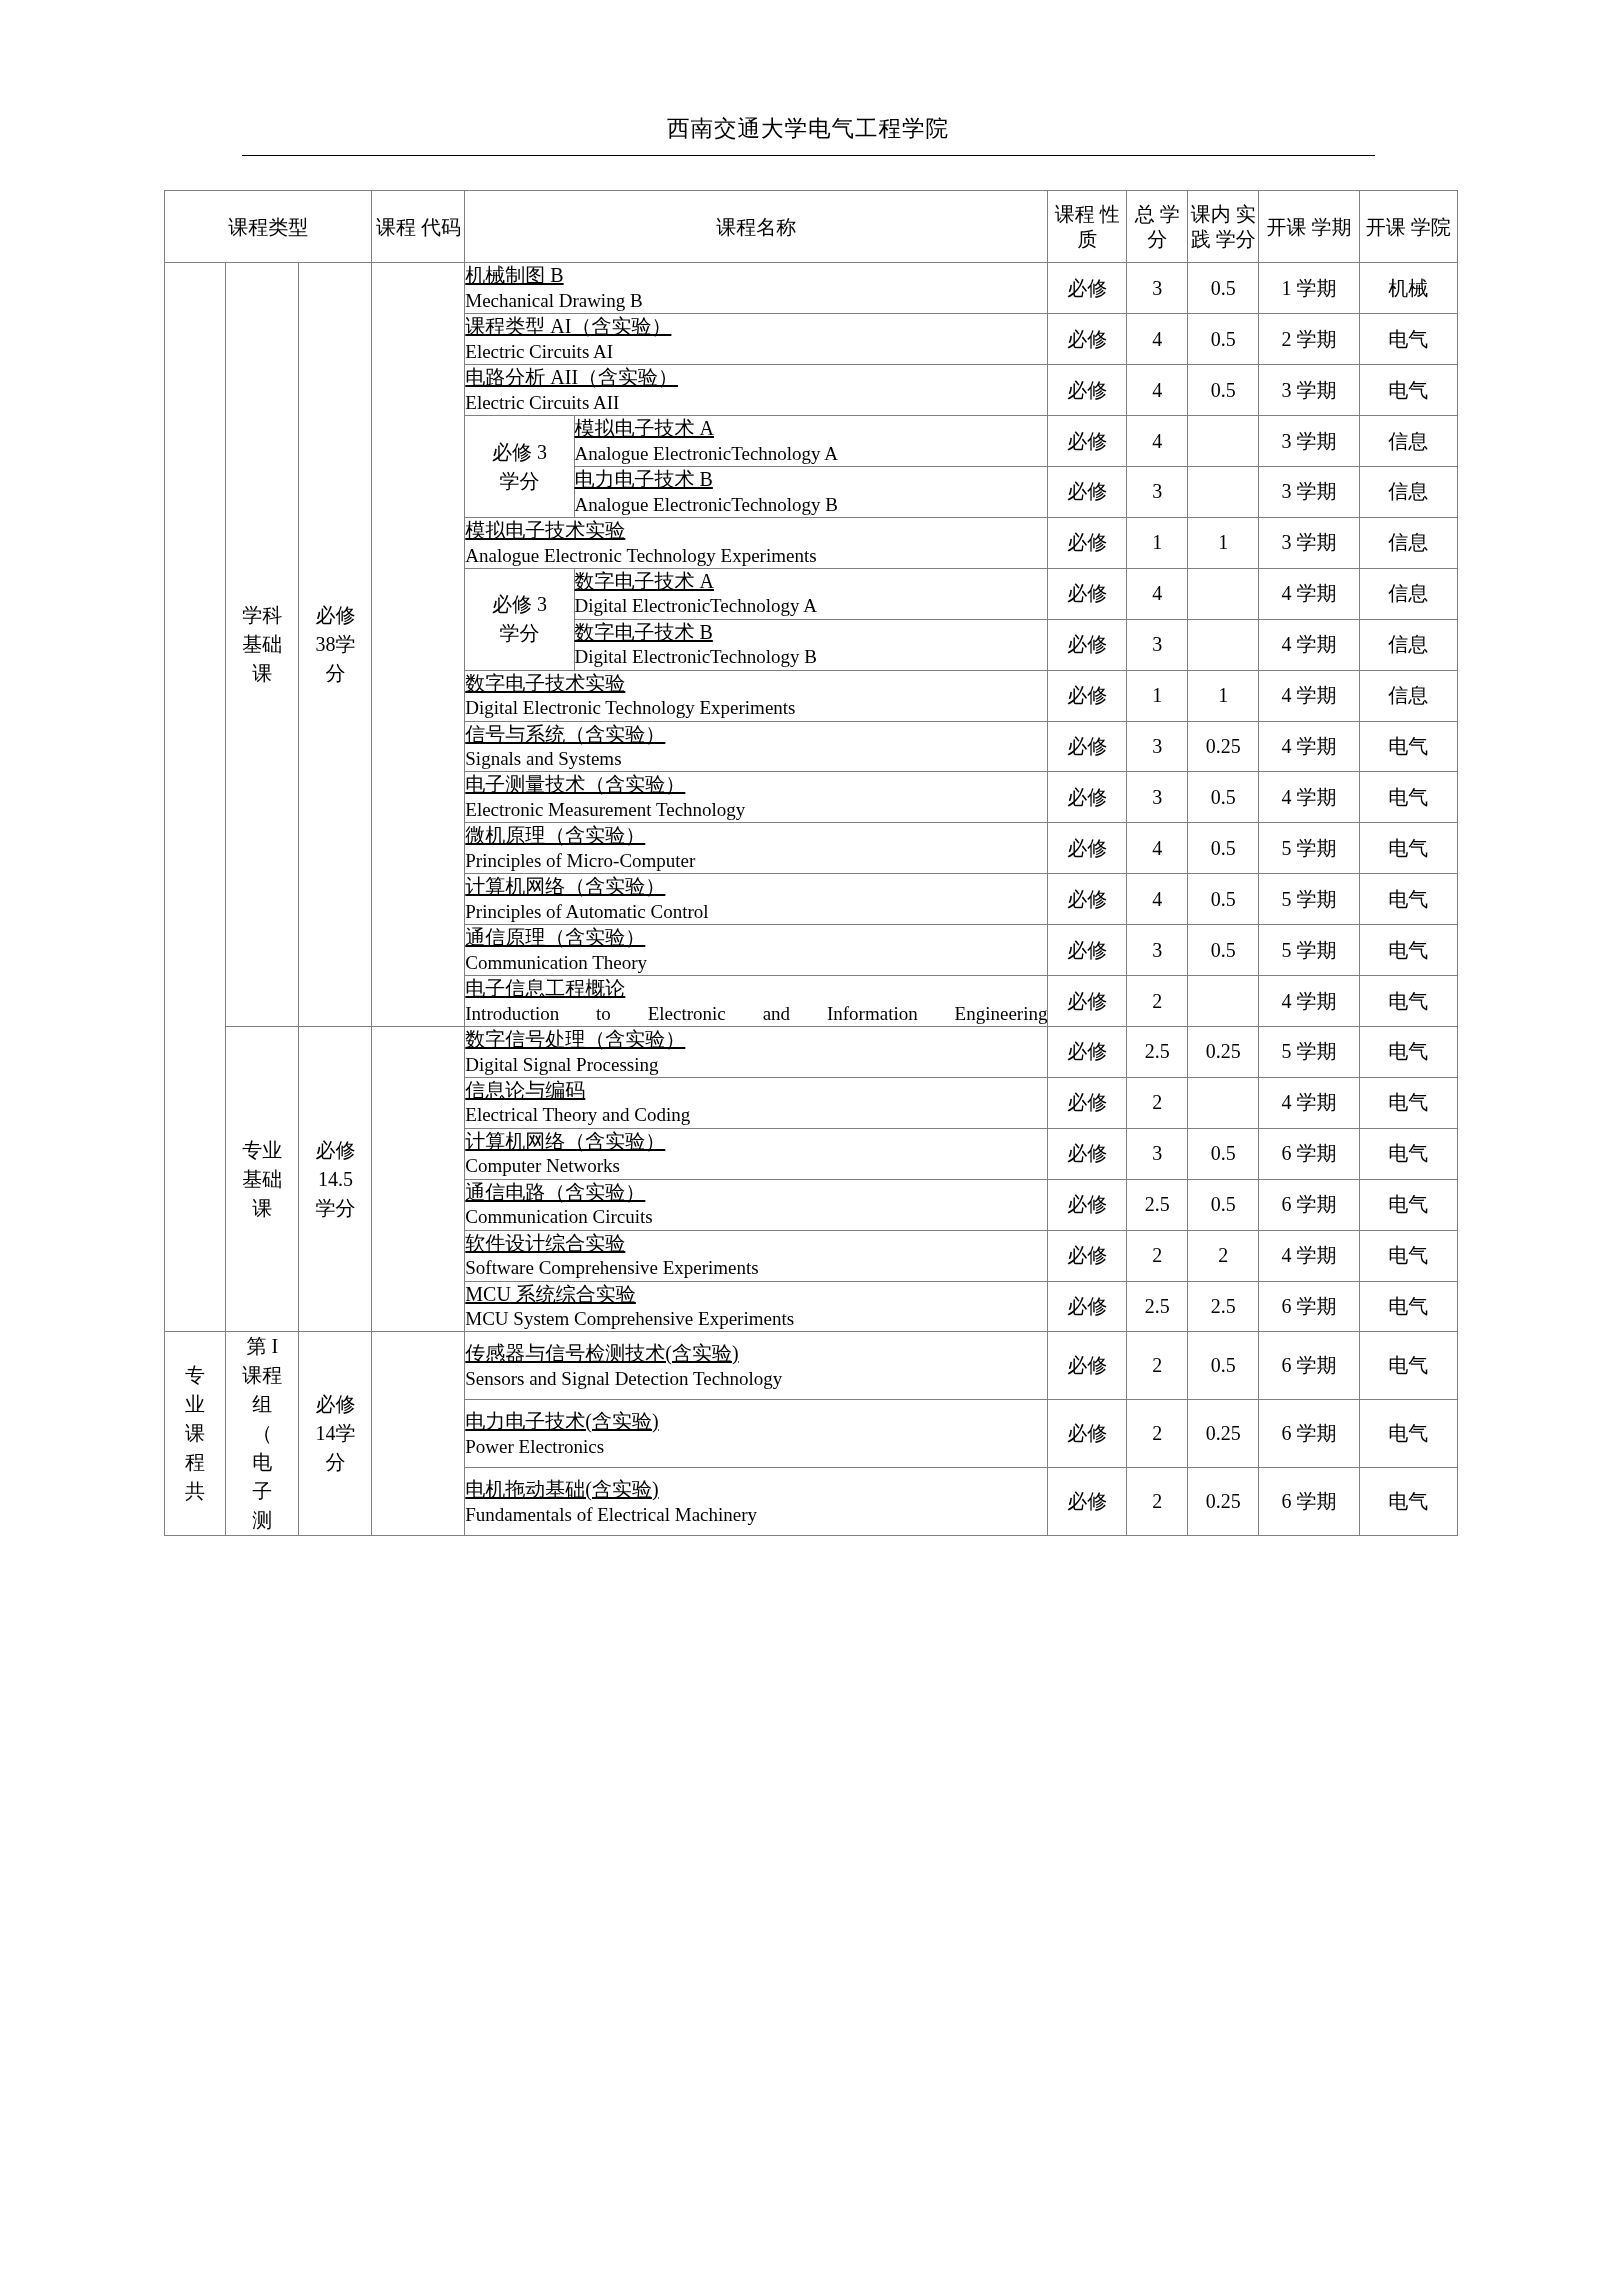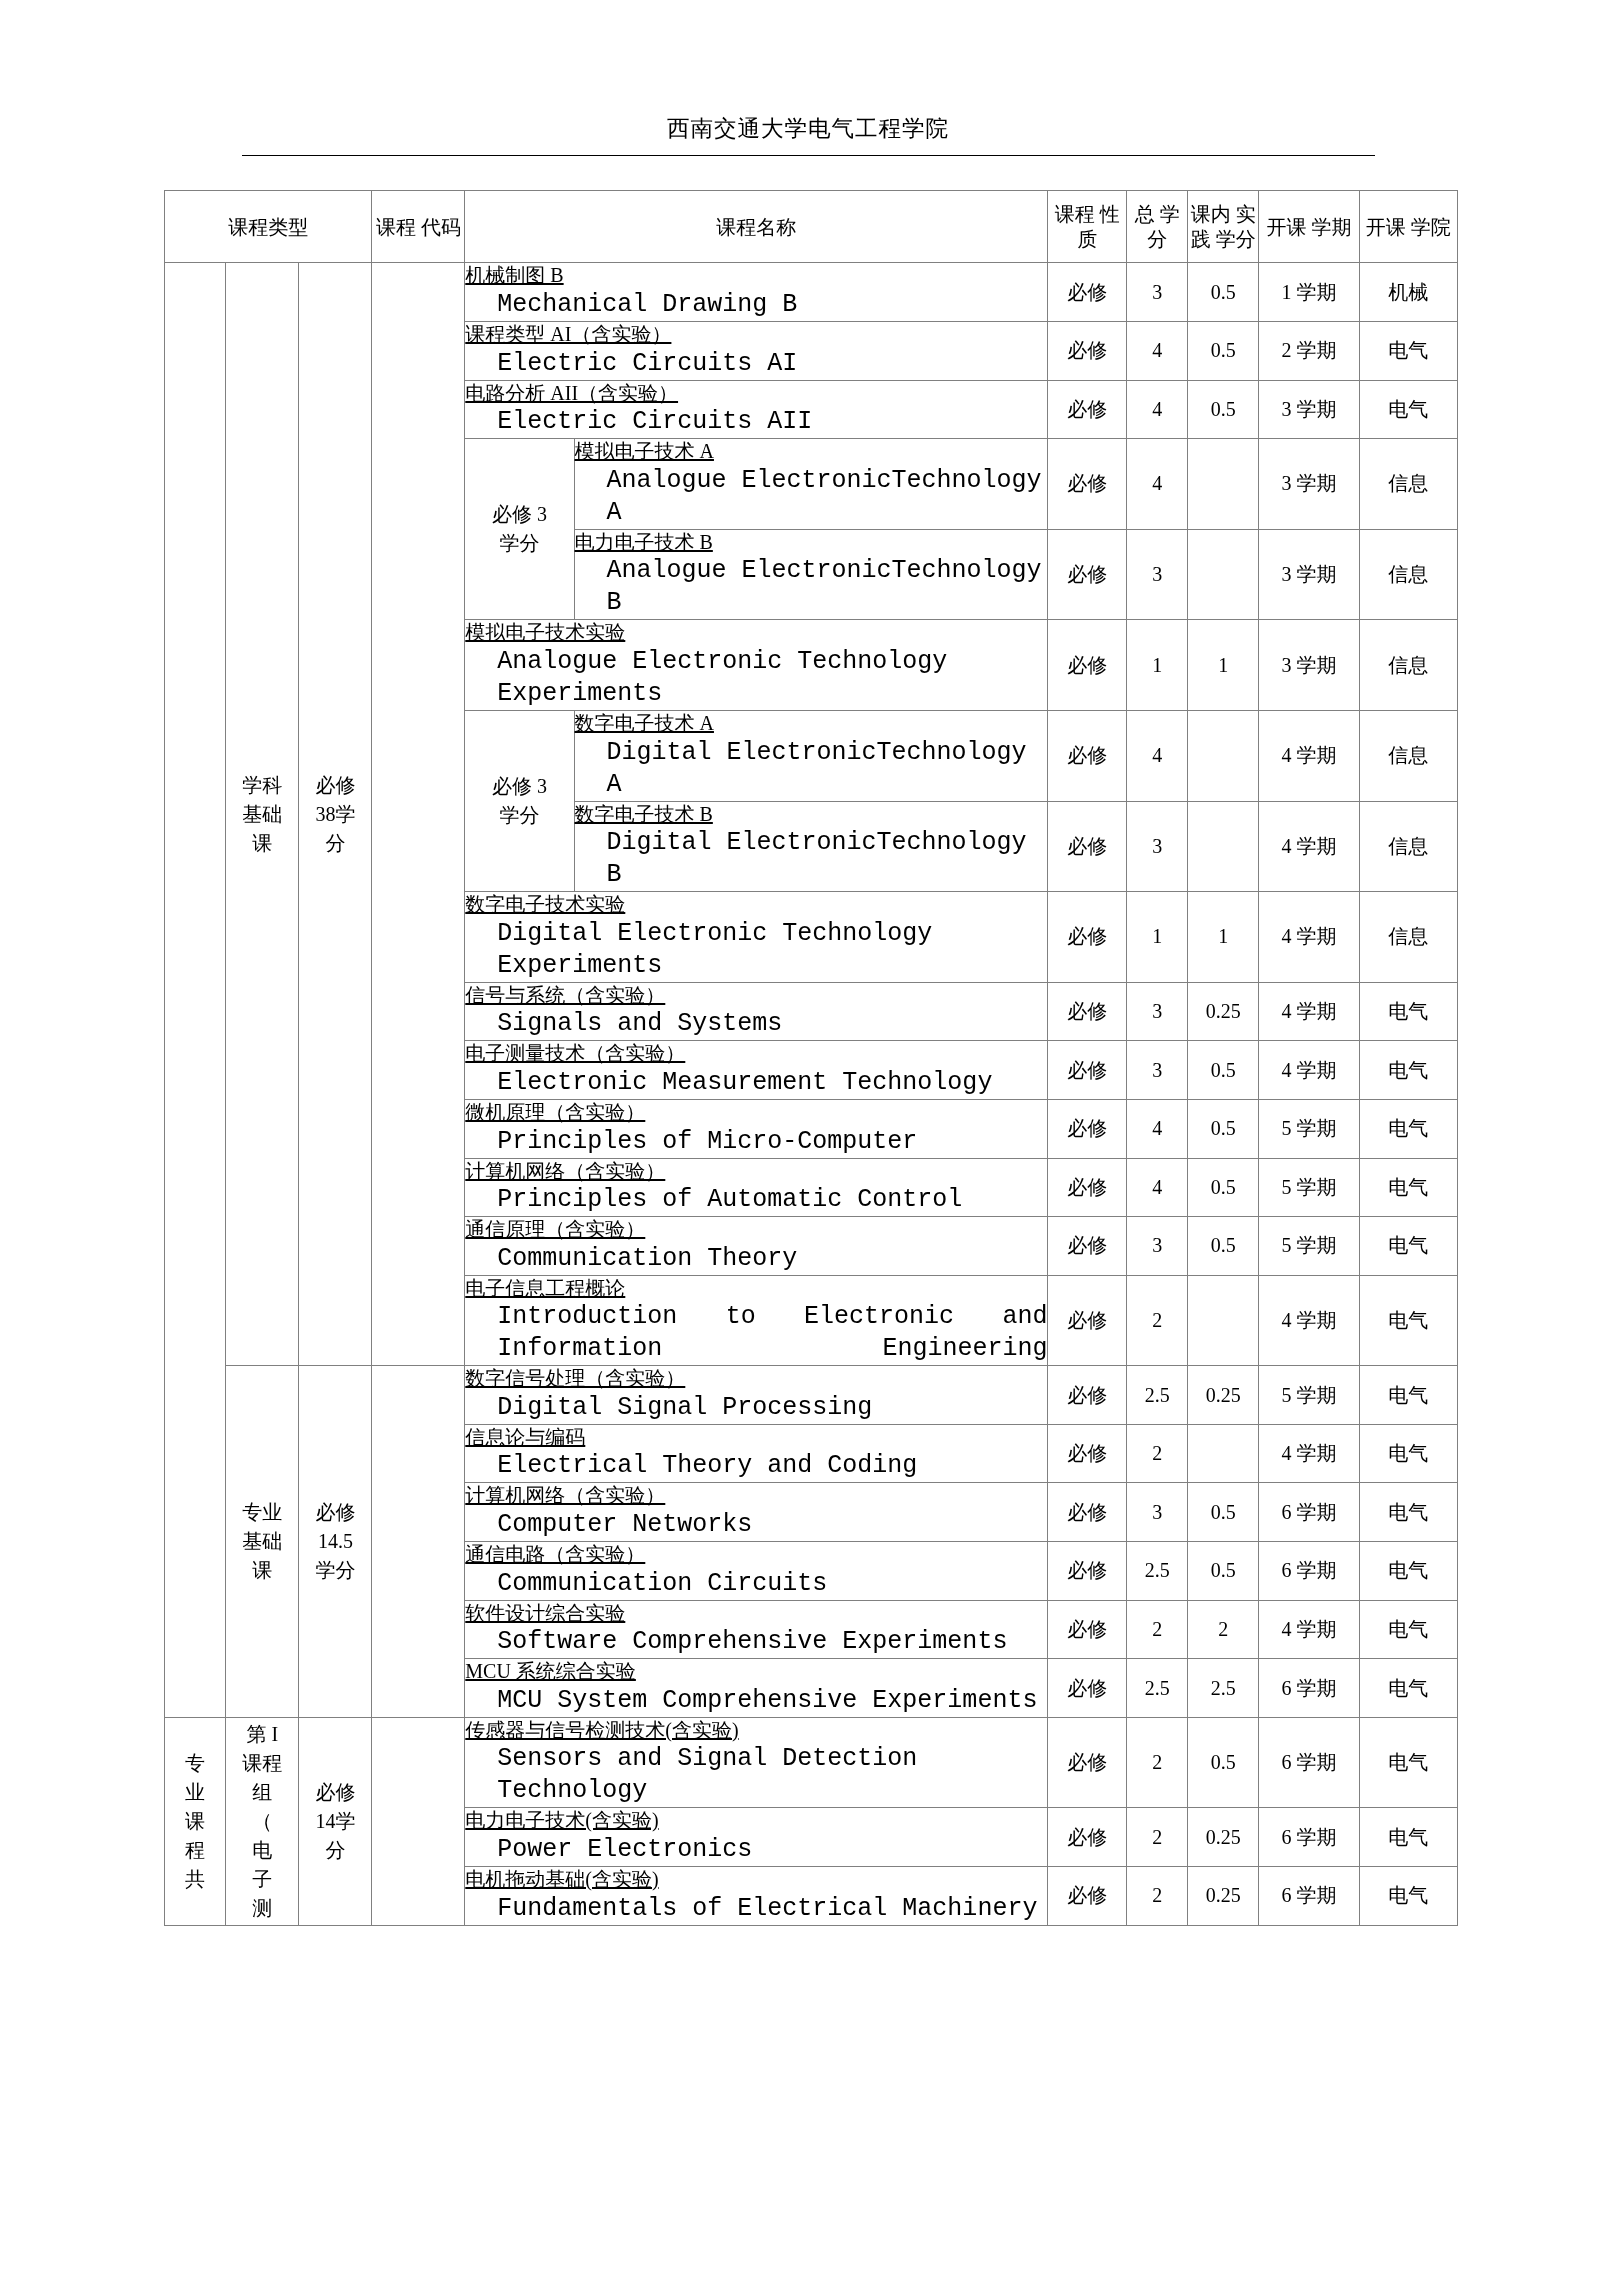--- a/index.html
+++ b/index.html
@@ -79,23 +79,22 @@
   .vert span { display: block; }
 
   .name-cell {
     padding: 7.2px 9px 7.2px 11px;
     font-size: 20px;
     line-height: 1.28;
   }
   .name-cell .cn { display: block; text-decoration: underline; }
   .name-cell .en {
     display: block;
-    font-size: 25px;
-    font-family: Liberation Mono, monospace;
-    margin-left: 32px;
+    font-size: 19px;
+    font-family: Liberation Serif, serif;
   }
   .name-cell .en.justify {
     text-align: justify;
     text-align-last: justify;
   }
   .ctr {
     text-align: center;
     font-size: 20px;
   }
   .blank { }

